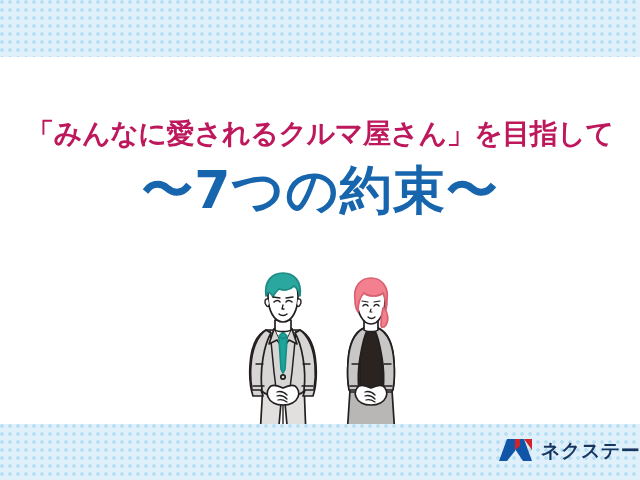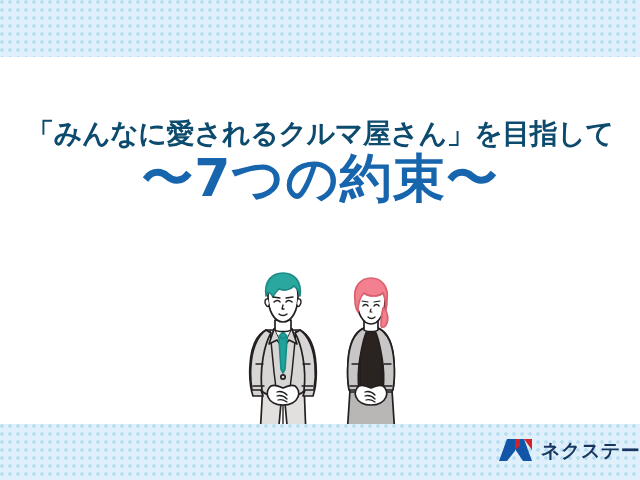--- a/index.html
+++ b/index.html
@@ -49,27 +49,27 @@
     top: 118px;
     width: 640px;
     text-align: center;
   }
 
   #headline-primary {
     font-family: "DejaVu Sans", "Liberation Sans", sans-serif;
     font-size: 28px;
     line-height: 1.15;
     font-weight: 700;
-    color: #0c4a6e;
+    color: #be185d;
     letter-spacing: -0.5px;
     white-space: nowrap;
   }
 
   #headline-secondary {
-    margin-top: 0;
+    margin-top: 12px;
     font-family: "DejaVu Sans", "Liberation Sans", sans-serif;
     font-size: 52px;
     line-height: 1.08;
     font-weight: 700;
     color: #1765ad;
     letter-spacing: 1px;
     white-space: nowrap;
   }
 
   

